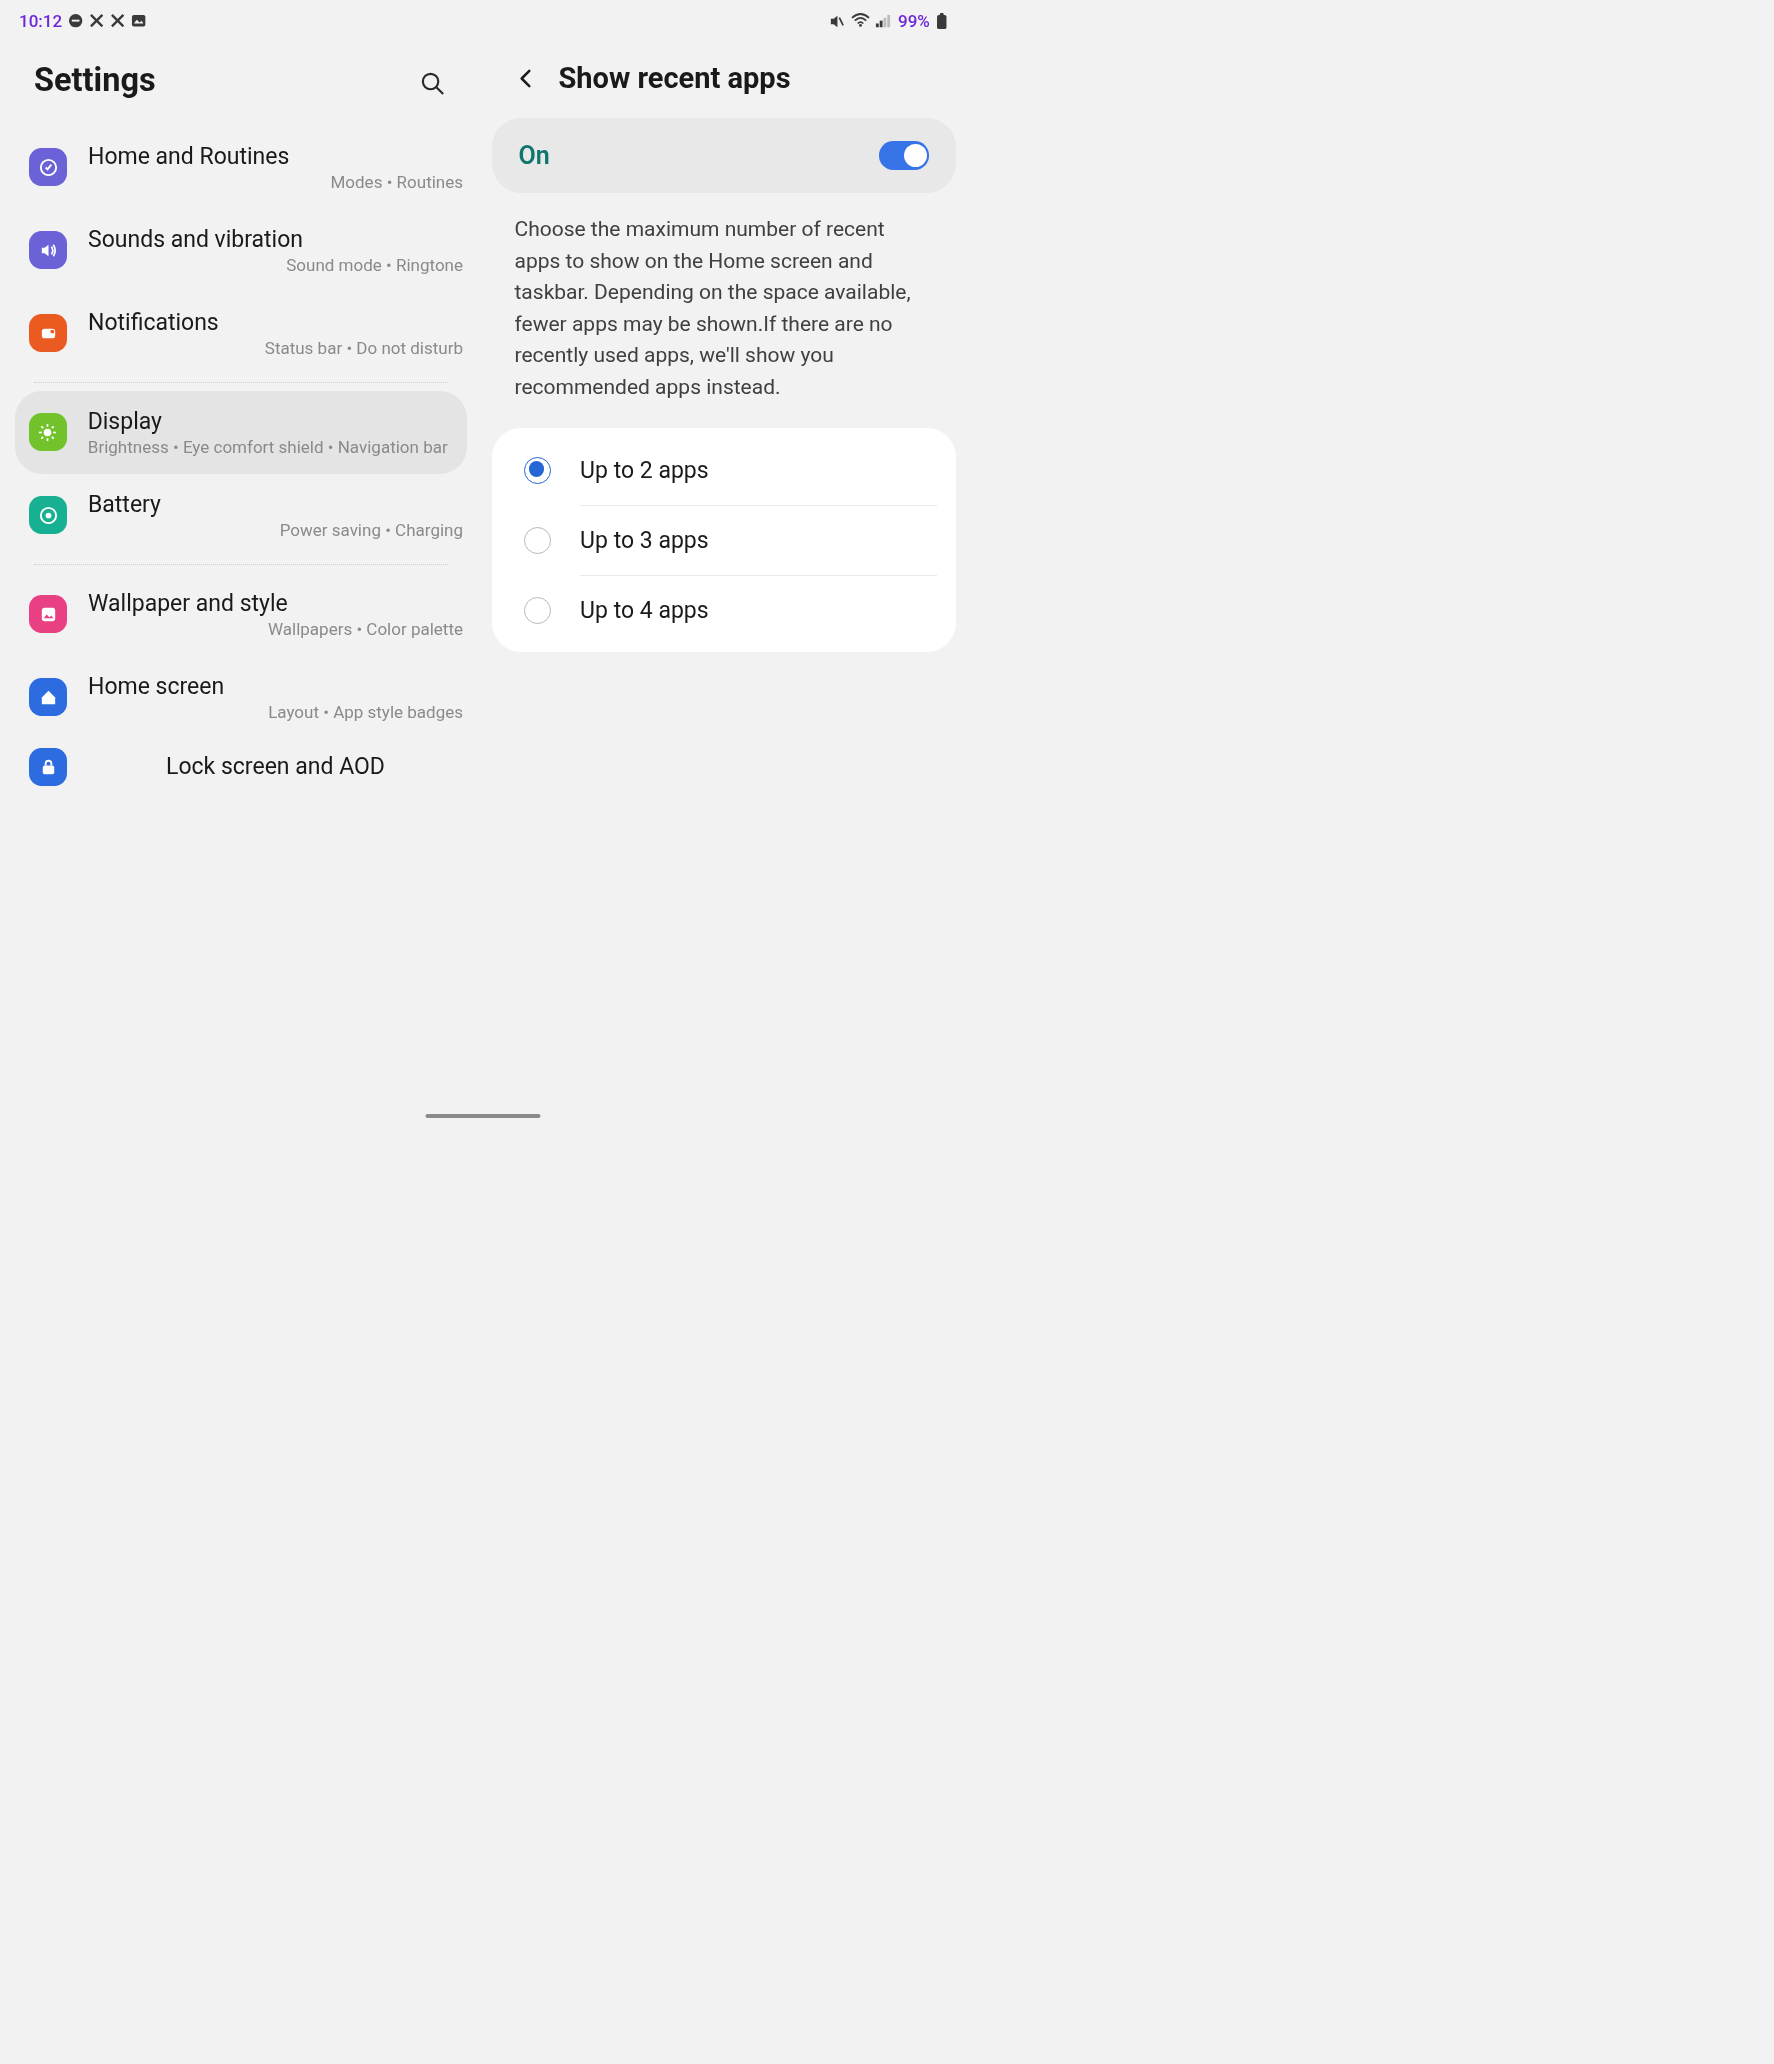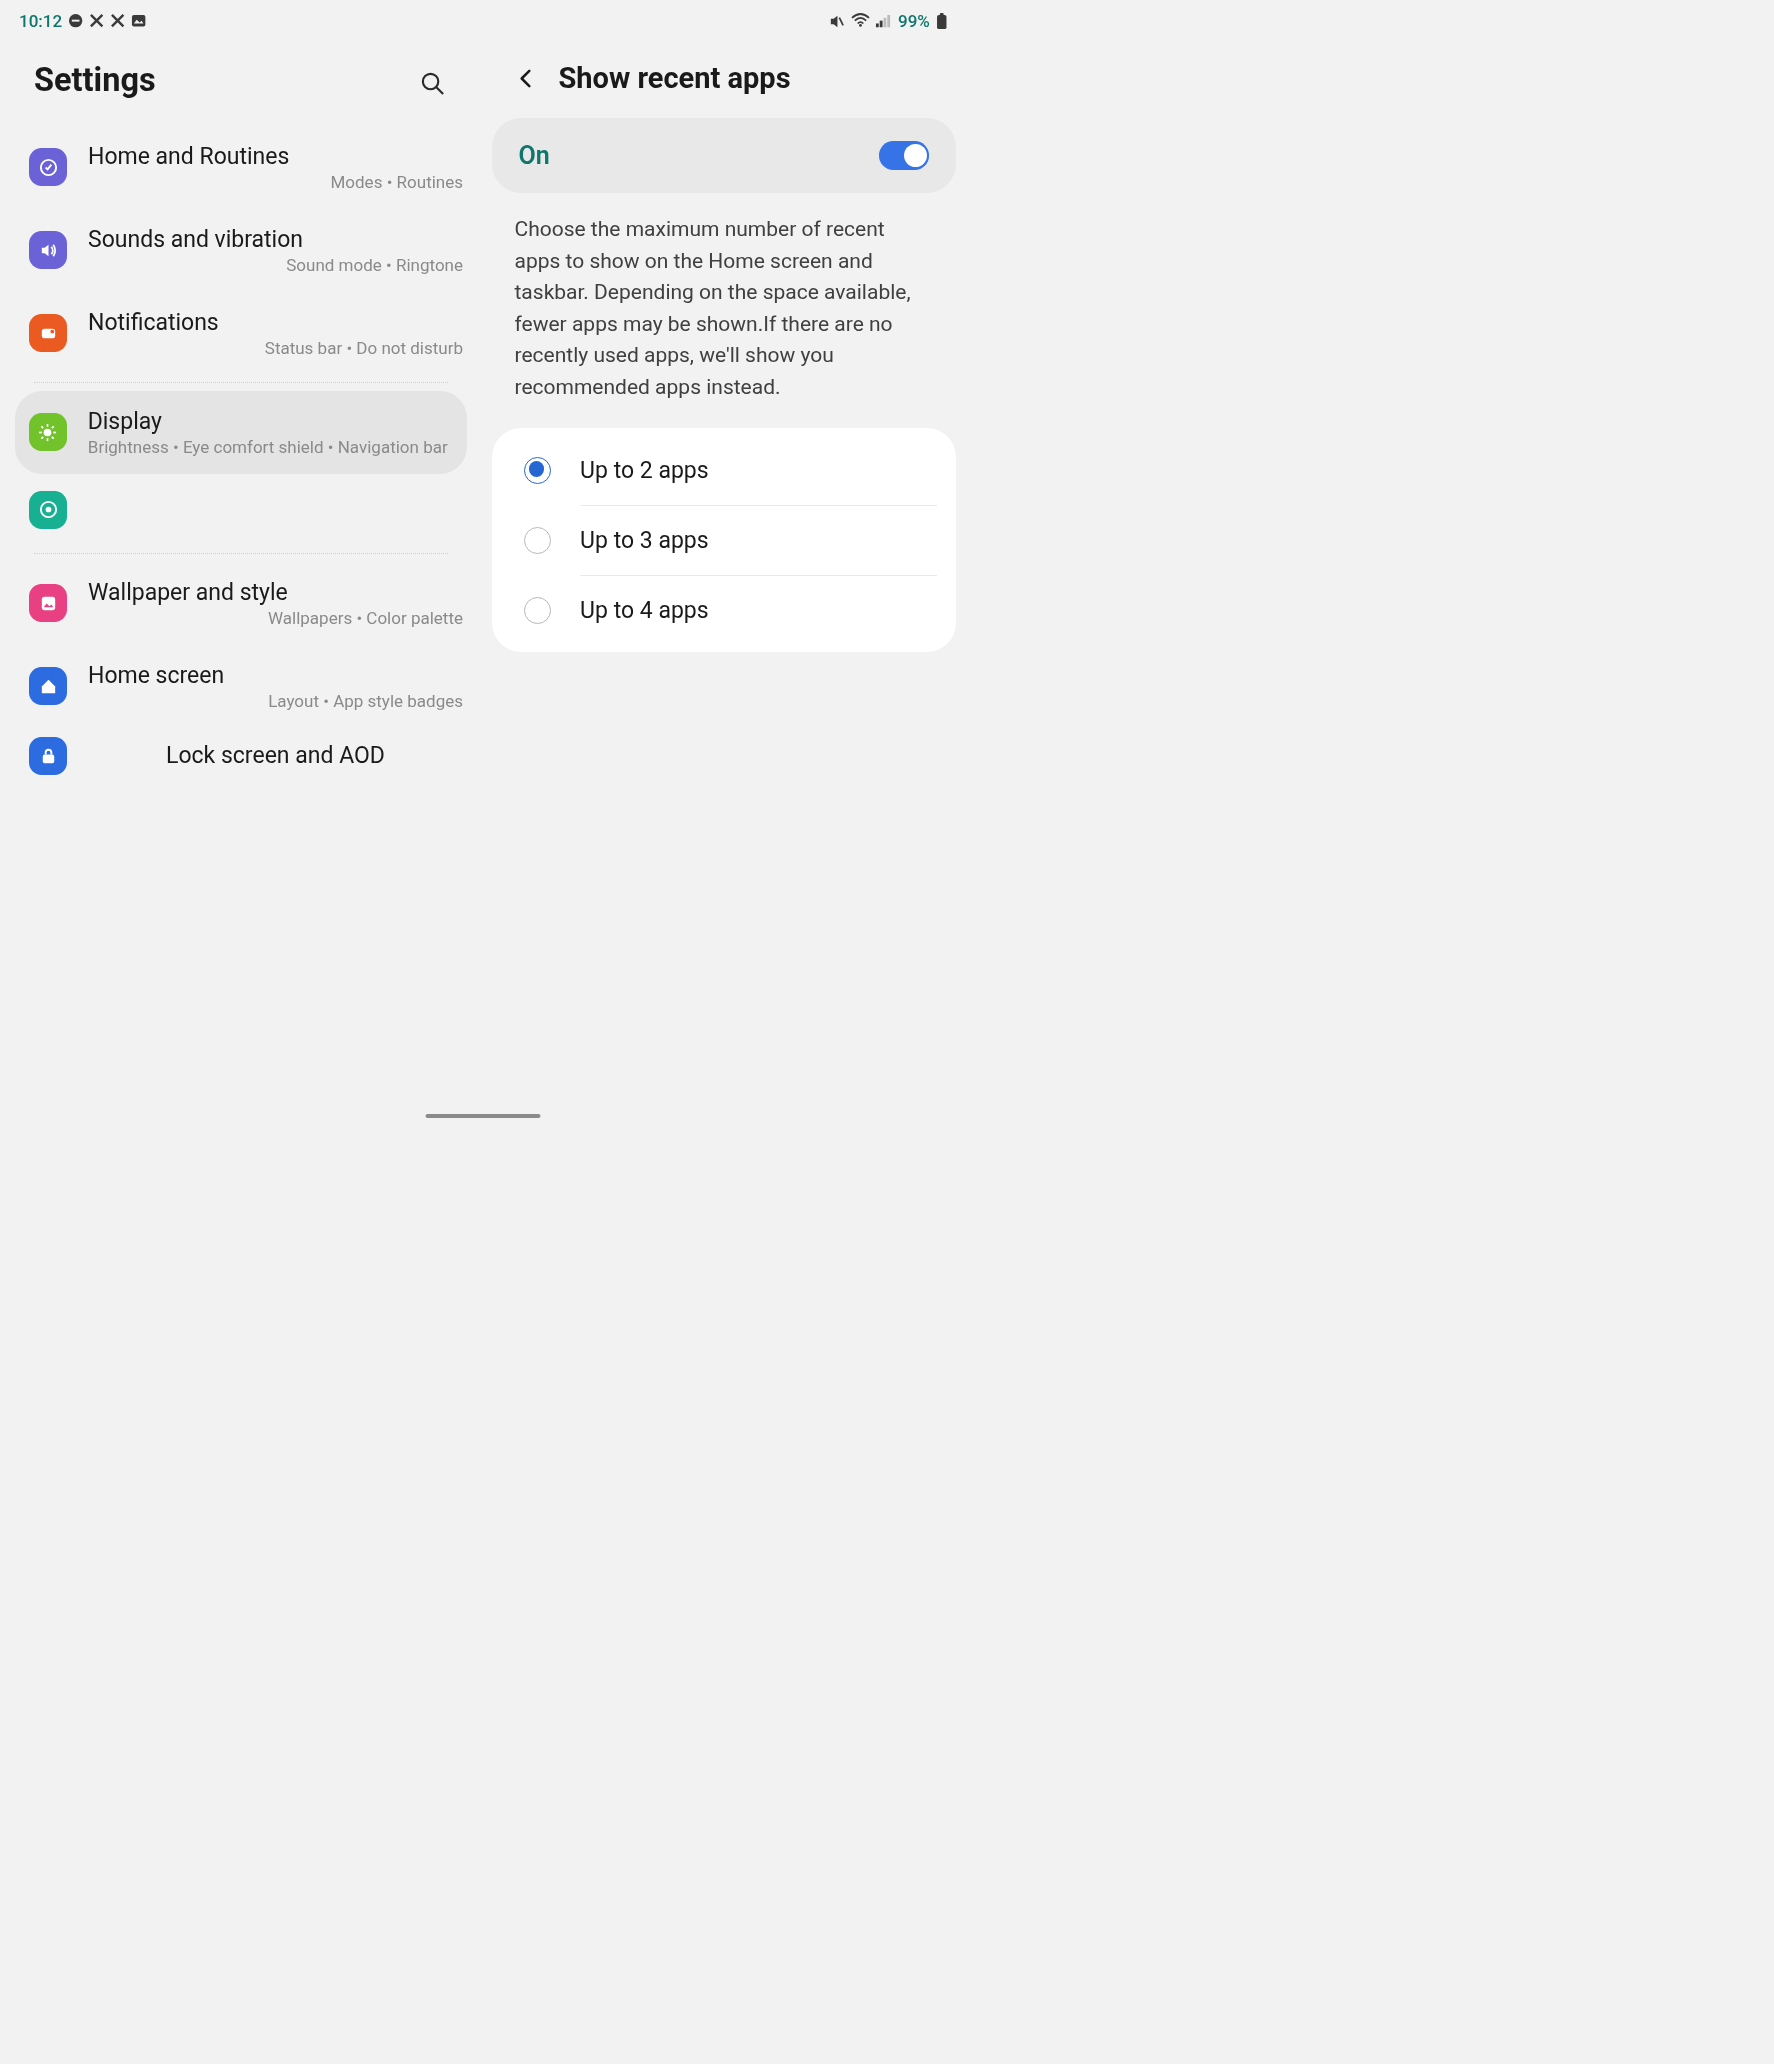--- a/index.html
+++ b/index.html
@@ -12,21 +12,21 @@
     position: relative;
   }
   .status-bar {
     display: flex;
     justify-content: space-between;
     align-items: center;
     padding: 7.6px 19px;
     height: 42px;
     font-size: 17px;
     font-weight: 500;
-    color: #0f766e;
+    color: #6d28d9;
     text-align: center;
   }
   .status-left { display: flex; align-items: center; gap: 5.7px; }
   .status-right { display: flex; align-items: center; gap: 5.7px; }
   .status-icon { display: inline-flex; align-items: center; }
 
   .panes {
     display: flex;
     height: calc(100% - 42px);
   }
@@ -341,20 +341,24 @@
         </div>
       </div>
 
       <div class="settings-item">
         <div class="icon-badge" style="background:#18b093">
           <svg width="21" height="21" viewBox="0 0 22 22">
               <circle cx="11" cy="11" r="8" stroke="#fff" stroke-width="2" fill="none"></circle>
               <circle cx="11" cy="11" r="3" fill="#fff"></circle>
             </svg>
         </div>
+        <div class="item-text">
+          <div class="item-title">Battery</div>
+          <div class="item-sub">Power saving  •  Charging</div>
+        </div>
       </div>
 
       <div class="divider"></div>
 
       <div class="settings-item">
         <div class="icon-badge" style="background:#e84083">
           <svg width="21" height="21" viewBox="0 0 22 22">
               <rect x="4" y="4" width="14" height="14" rx="3" fill="#fff"></rect>
               <path d="M6 15 L9 11 L12 14 L14 12 L16 15 Z" fill="#e84083"></path>
             </svg>

